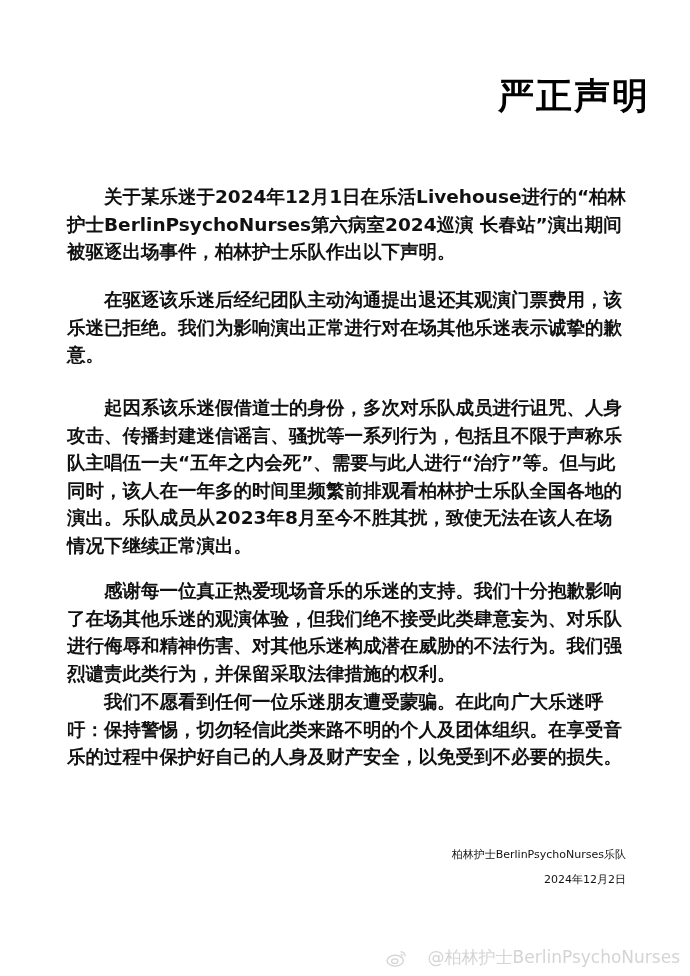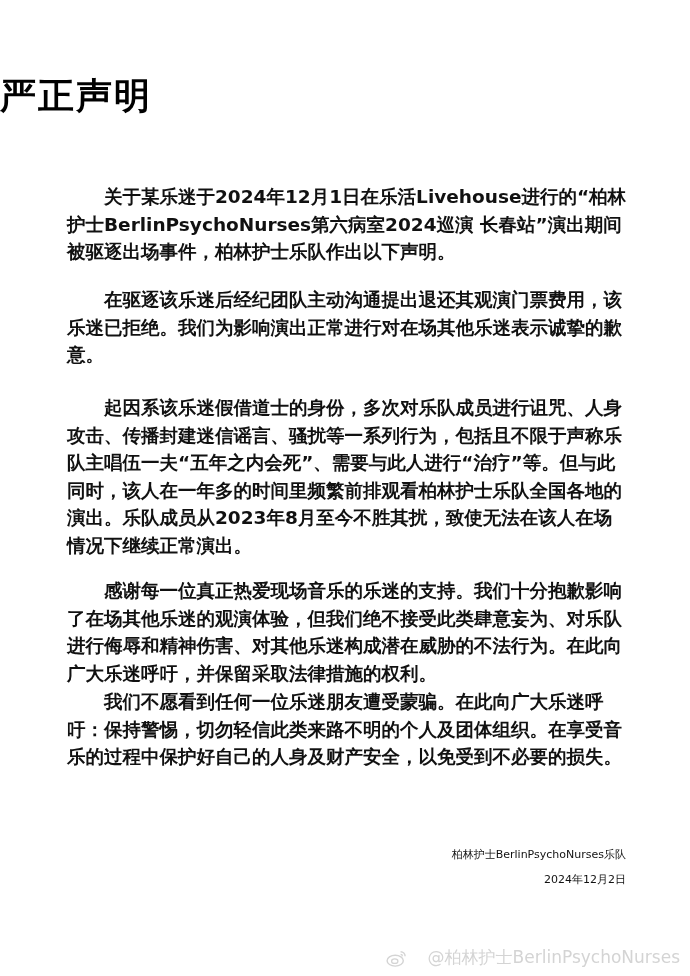--- a/index.html
+++ b/index.html
@@ -1,19 +1,19 @@
 <!DOCTYPE html>
 <html><head>
 <meta charset="utf-8">
 <style>
   html, body { margin: 0; padding: 0; background: #ffffff; }
   body { width: 690px; height: 976px; position: relative; overflow: hidden;
          font-family: "DejaVu Sans", "Liberation Sans", sans-serif; color: #111111; }
-  .title { position: absolute; top: 72px; left: 0; width: 606px; text-align: left;
-           font-size: 36px; font-weight: bold; letter-spacing: 2px; color: #000; }
+  .title { position: absolute; top: 72px; left: 0; width: 606px; text-align: right;
+           font-size: 36px; font-weight: bold; letter-spacing: 2px; color: #000; padding-left: 44px; }
   .body-text { position: absolute; left: 67px; width: 560px; font-size: 18.5px; line-height: 27.5px; font-weight: bold; }
   .para { margin: 0; text-indent: 37px; }
   #p1 { top: 183px; }
   #p2 { top: 286px; }
   #p3 { top: 394px; }
   #p4 { top: 577px; }
   #p5 { top: 688px; }
   .sign { position: absolute; right: 64px; text-align: right; font-size: 11px; line-height: 27px; }
   #sig-org { top: 841px; }
   #sig-date { top: 866px; text-align: center; }
@@ -29,21 +29,21 @@
 <div class="body-text" id="p1">
   <p class="para">关于某乐迷于2024年12月1日在乐活Livehouse进行的“柏林护士BerlinPsychoNurses第六病室2024巡演 长春站”演出期间被驱逐出场事件，柏林护士乐队作出以下声明。</p>
 </div>
 <div class="body-text" id="p2">
   <p class="para">在驱逐该乐迷后经纪团队主动沟通提出退还其观演门票费用，该乐迷已拒绝。我们为影响演出正常进行对在场其他乐迷表示诚挚的歉意。</p>
 </div>
 <div class="body-text" id="p3">
   <p class="para">起因系该乐迷假借道士的身份，多次对乐队成员进行诅咒、人身攻击、传播封建迷信谣言、骚扰等一系列行为，包括且不限于声称乐队主唱伍一夫“五年之内会死”、需要与此人进行“治疗”等。但与此同时，该人在一年多的时间里频繁前排观看柏林护士乐队全国各地的演出。乐队成员从2023年8月至今不胜其扰，致使无法在该人在场情况下继续正常演出。</p>
 </div>
 <div class="body-text" id="p4">
-  <p class="para">感谢每一位真正热爱现场音乐的乐迷的支持。我们十分抱歉影响了在场其他乐迷的观演体验，但我们绝不接受此类肆意妄为、对乐队进行侮辱和精神伤害、对其他乐迷构成潜在威胁的不法行为。在此向广大乐迷呼吁，并保留采取法律措施的权利。</p>
+  <p class="para">感谢每一位真正热爱现场音乐的乐迷的支持。我们十分抱歉影响了在场其他乐迷的观演体验，但我们绝不接受此类肆意妄为、对乐队进行侮辱和精神伤害、对其他乐迷构成潜在威胁的不法行为。我们强烈谴责此类行为，并保留采取法律措施的权利。</p>
 </div>
 <div class="body-text" id="p5">
   <p class="para">我们不愿看到任何一位乐迷朋友遭受蒙骗。在此向广大乐迷呼吁：保持警惕，切勿轻信此类来路不明的个人及团体组织。在享受音乐的过程中保护好自己的人身及财产安全，以免受到不必要的损失。</p>
 </div>
 
 <div class="sign" id="sig-org">柏林护士BerlinPsychoNurses乐队</div>
 <div class="sign" id="sig-date">2024年12月2日</div>
 
 <div class="watermark">
   <svg class="weibo-icon" viewBox="0 0 24 20">

